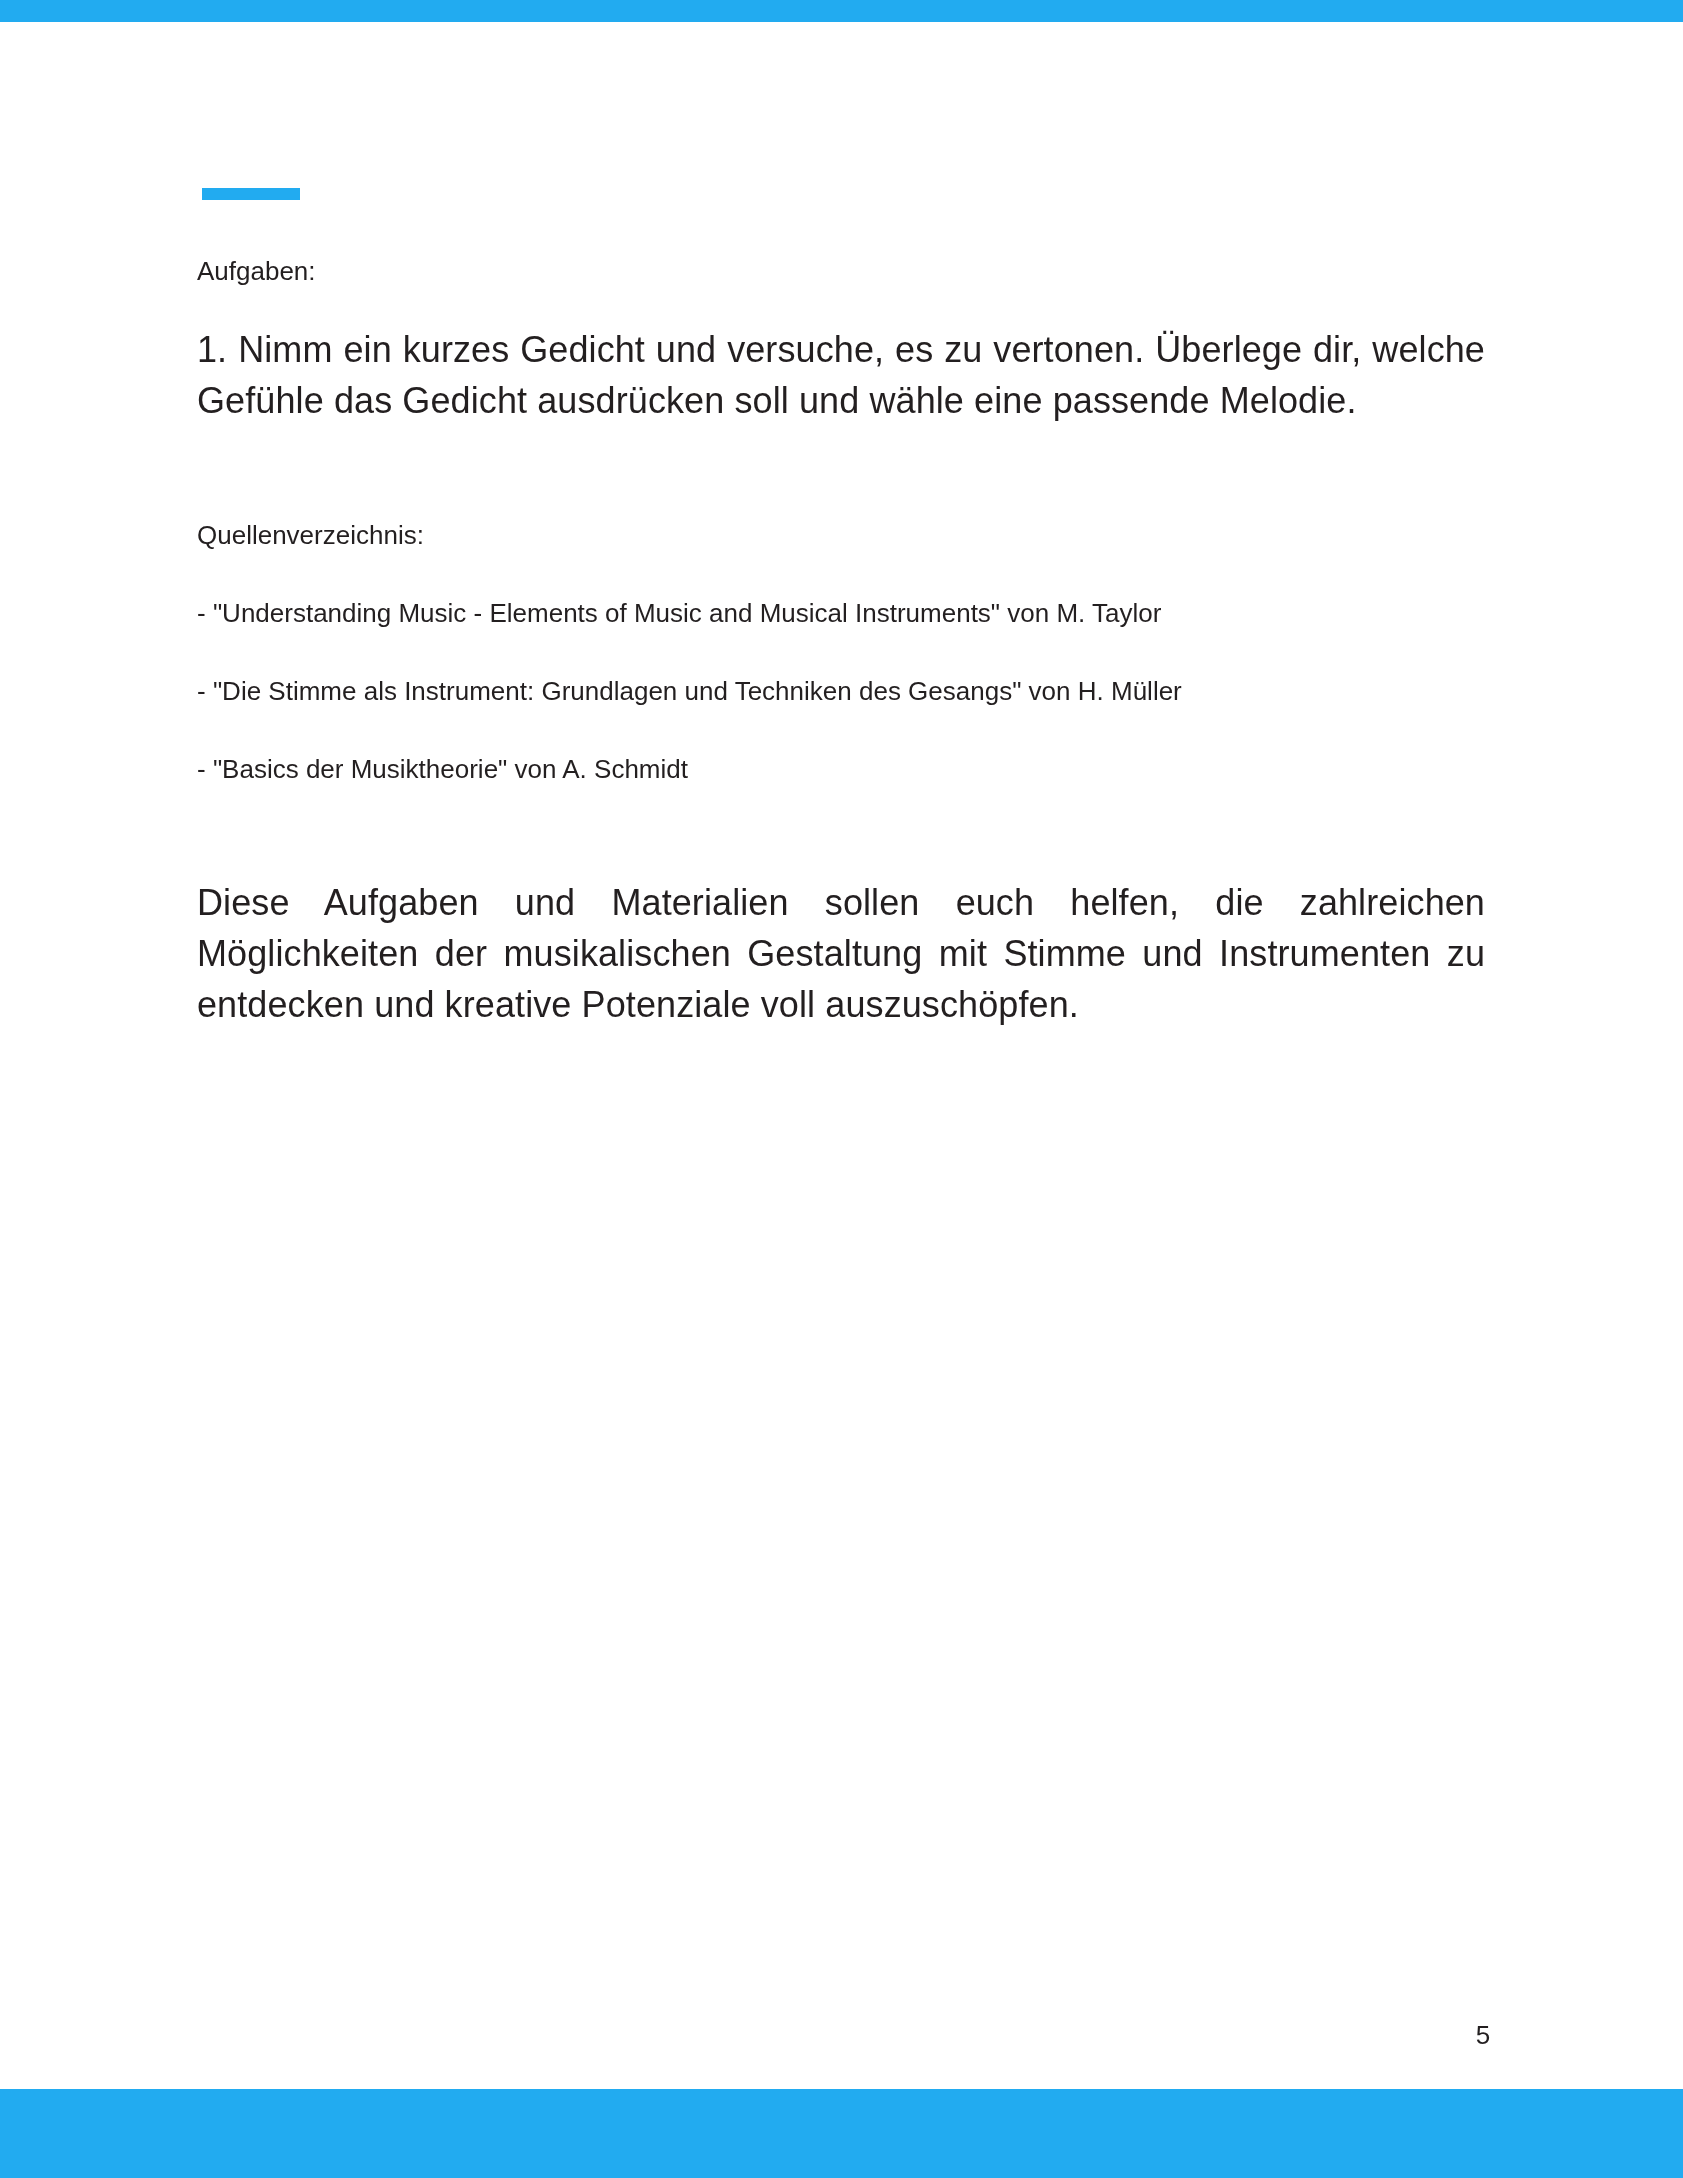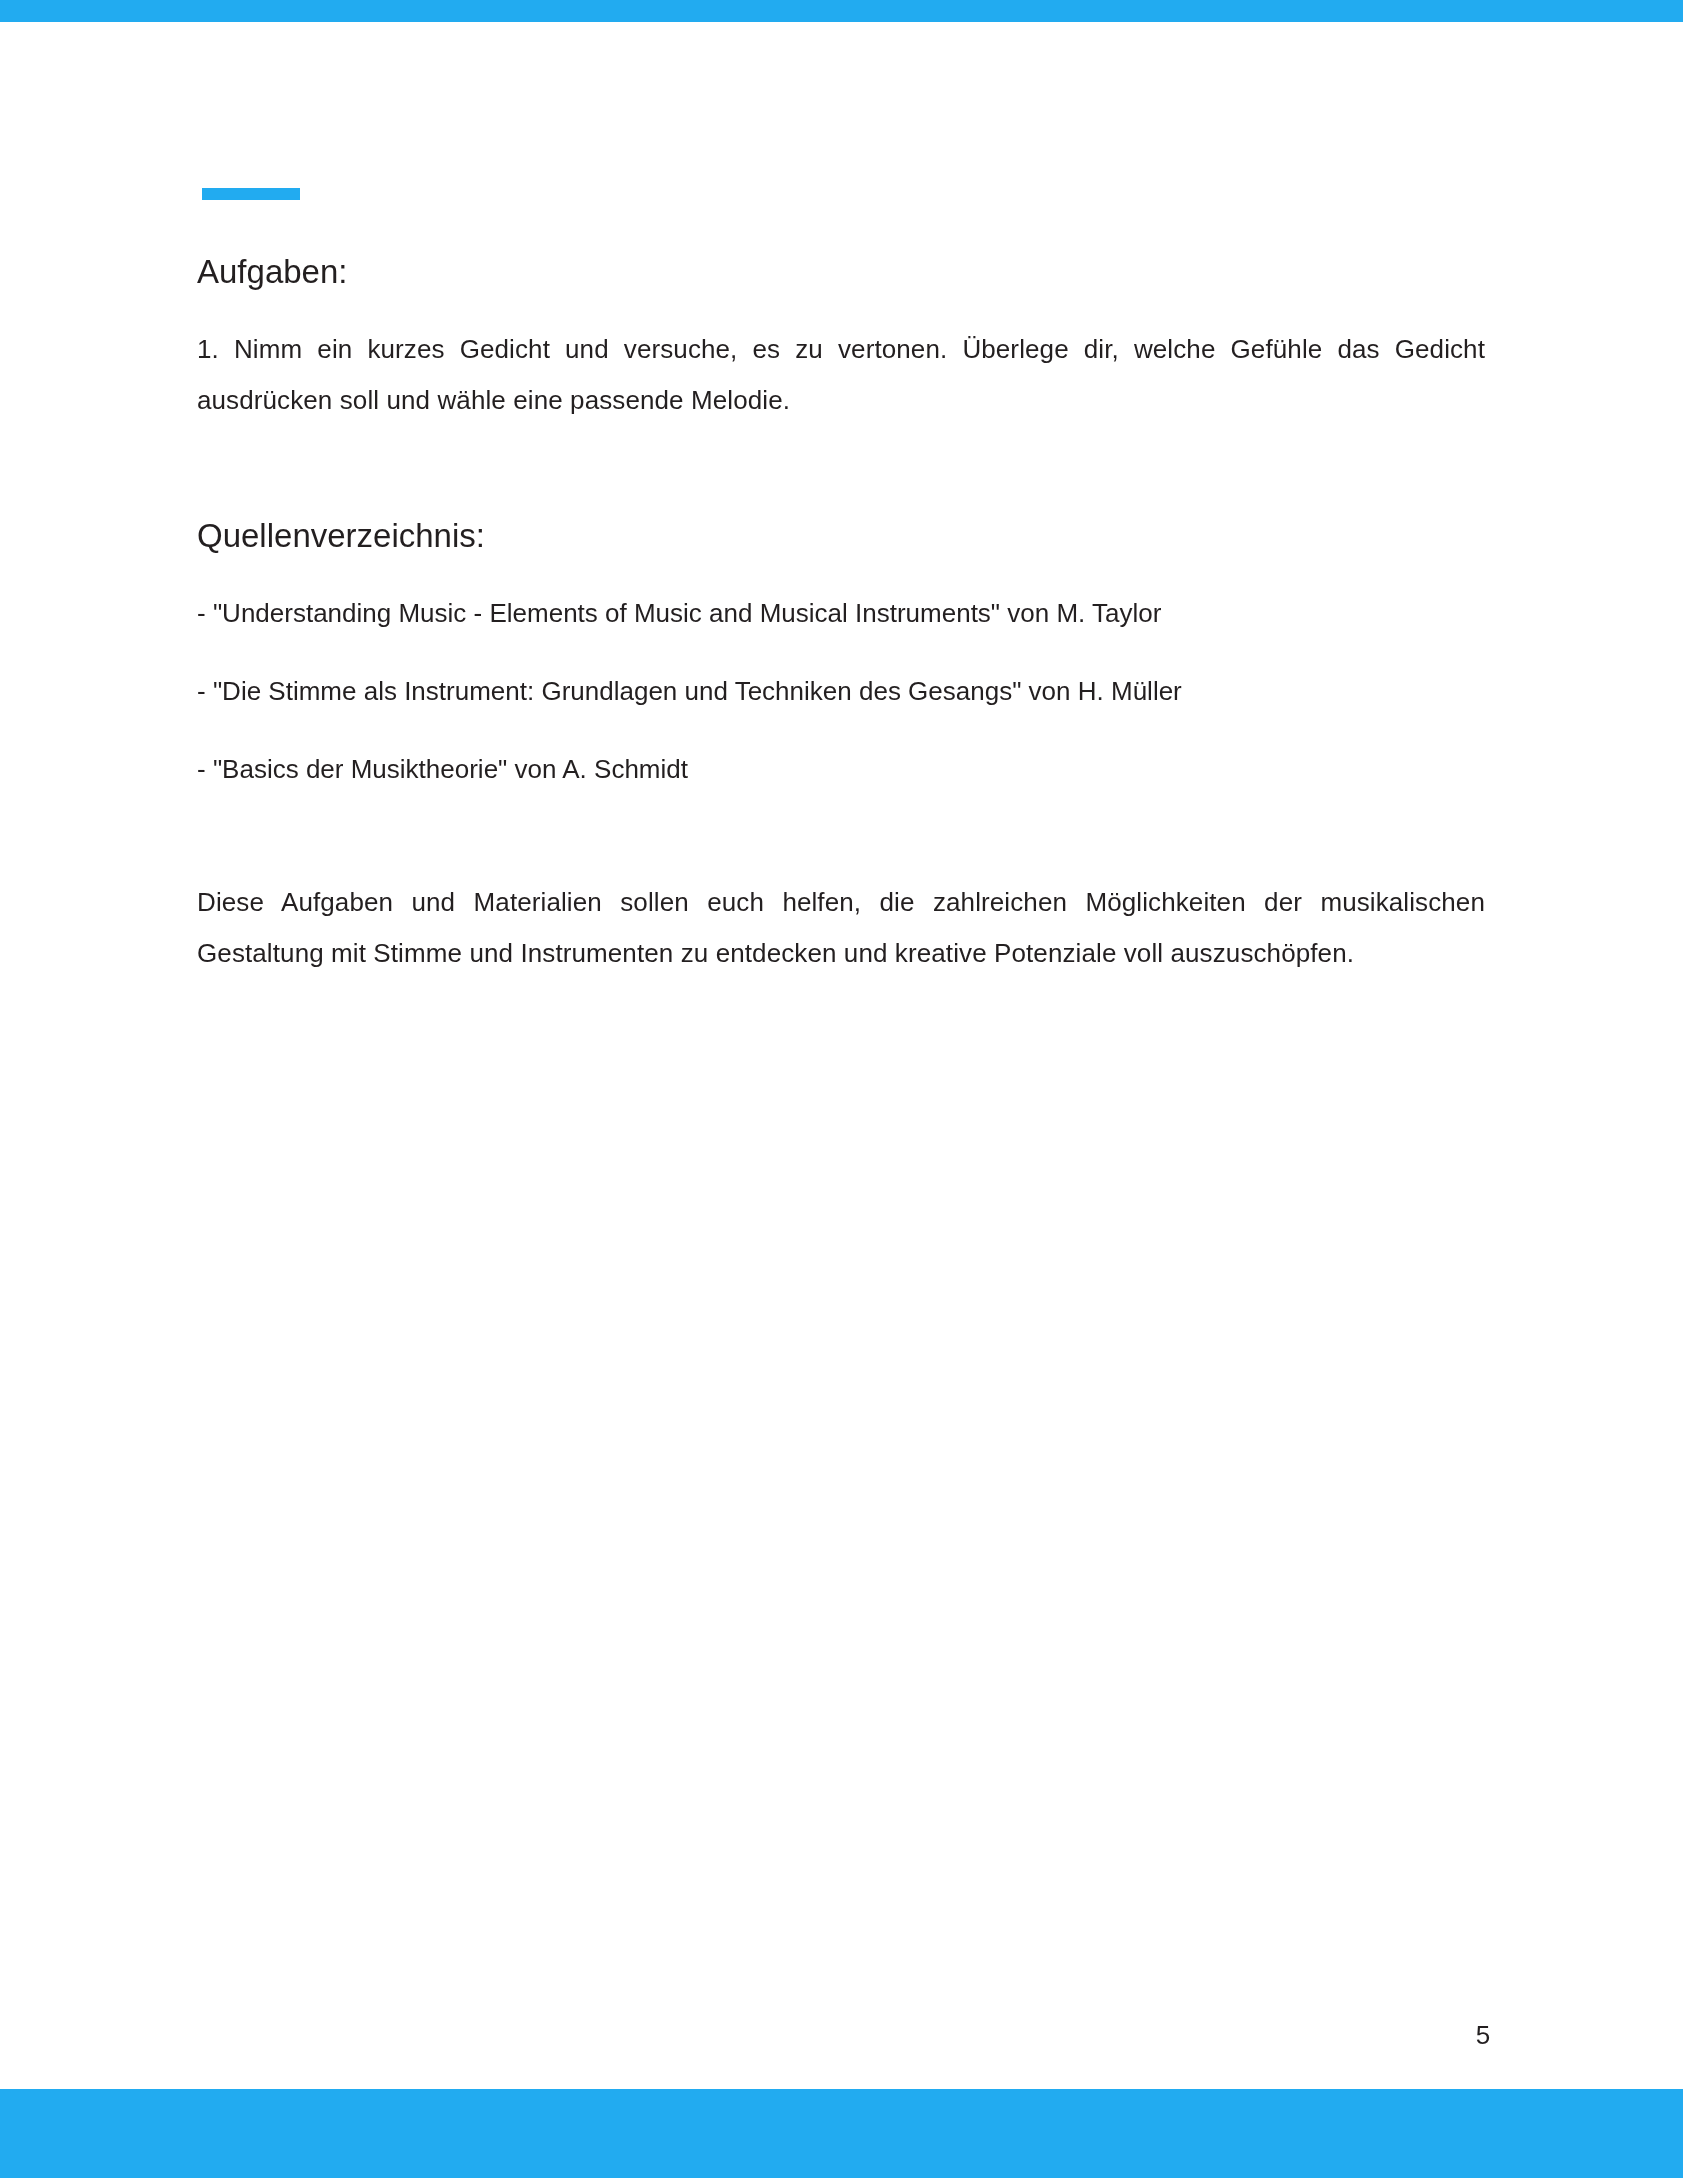--- a/index.html
+++ b/index.html
@@ -50,34 +50,34 @@
   
   .content {
     position: absolute;
     left: 197px;
     top: 246px;
     width: 1288px;
   }
 
   .para {
     margin: 0 0 27px 0;
-    font-size: 26px;
+    font-size: 36px;
     line-height: 51px;
     color: #231f20;
     text-align: justify;
     text-justify: inter-word;
     letter-spacing: 0.1px;
   }
   .para.last-line-left {
     text-align-last: left;
   }
 
   .heading-line {
     margin: 0 0 27px 0;
-    font-size: 33px;
+    font-size: 26px;
     line-height: 51px;
     color: #231f20;
     text-align: left;
   }
 
   .spacer-lg {
     height: 57px;
   }
   .spacer-md {
     height: 55px;

